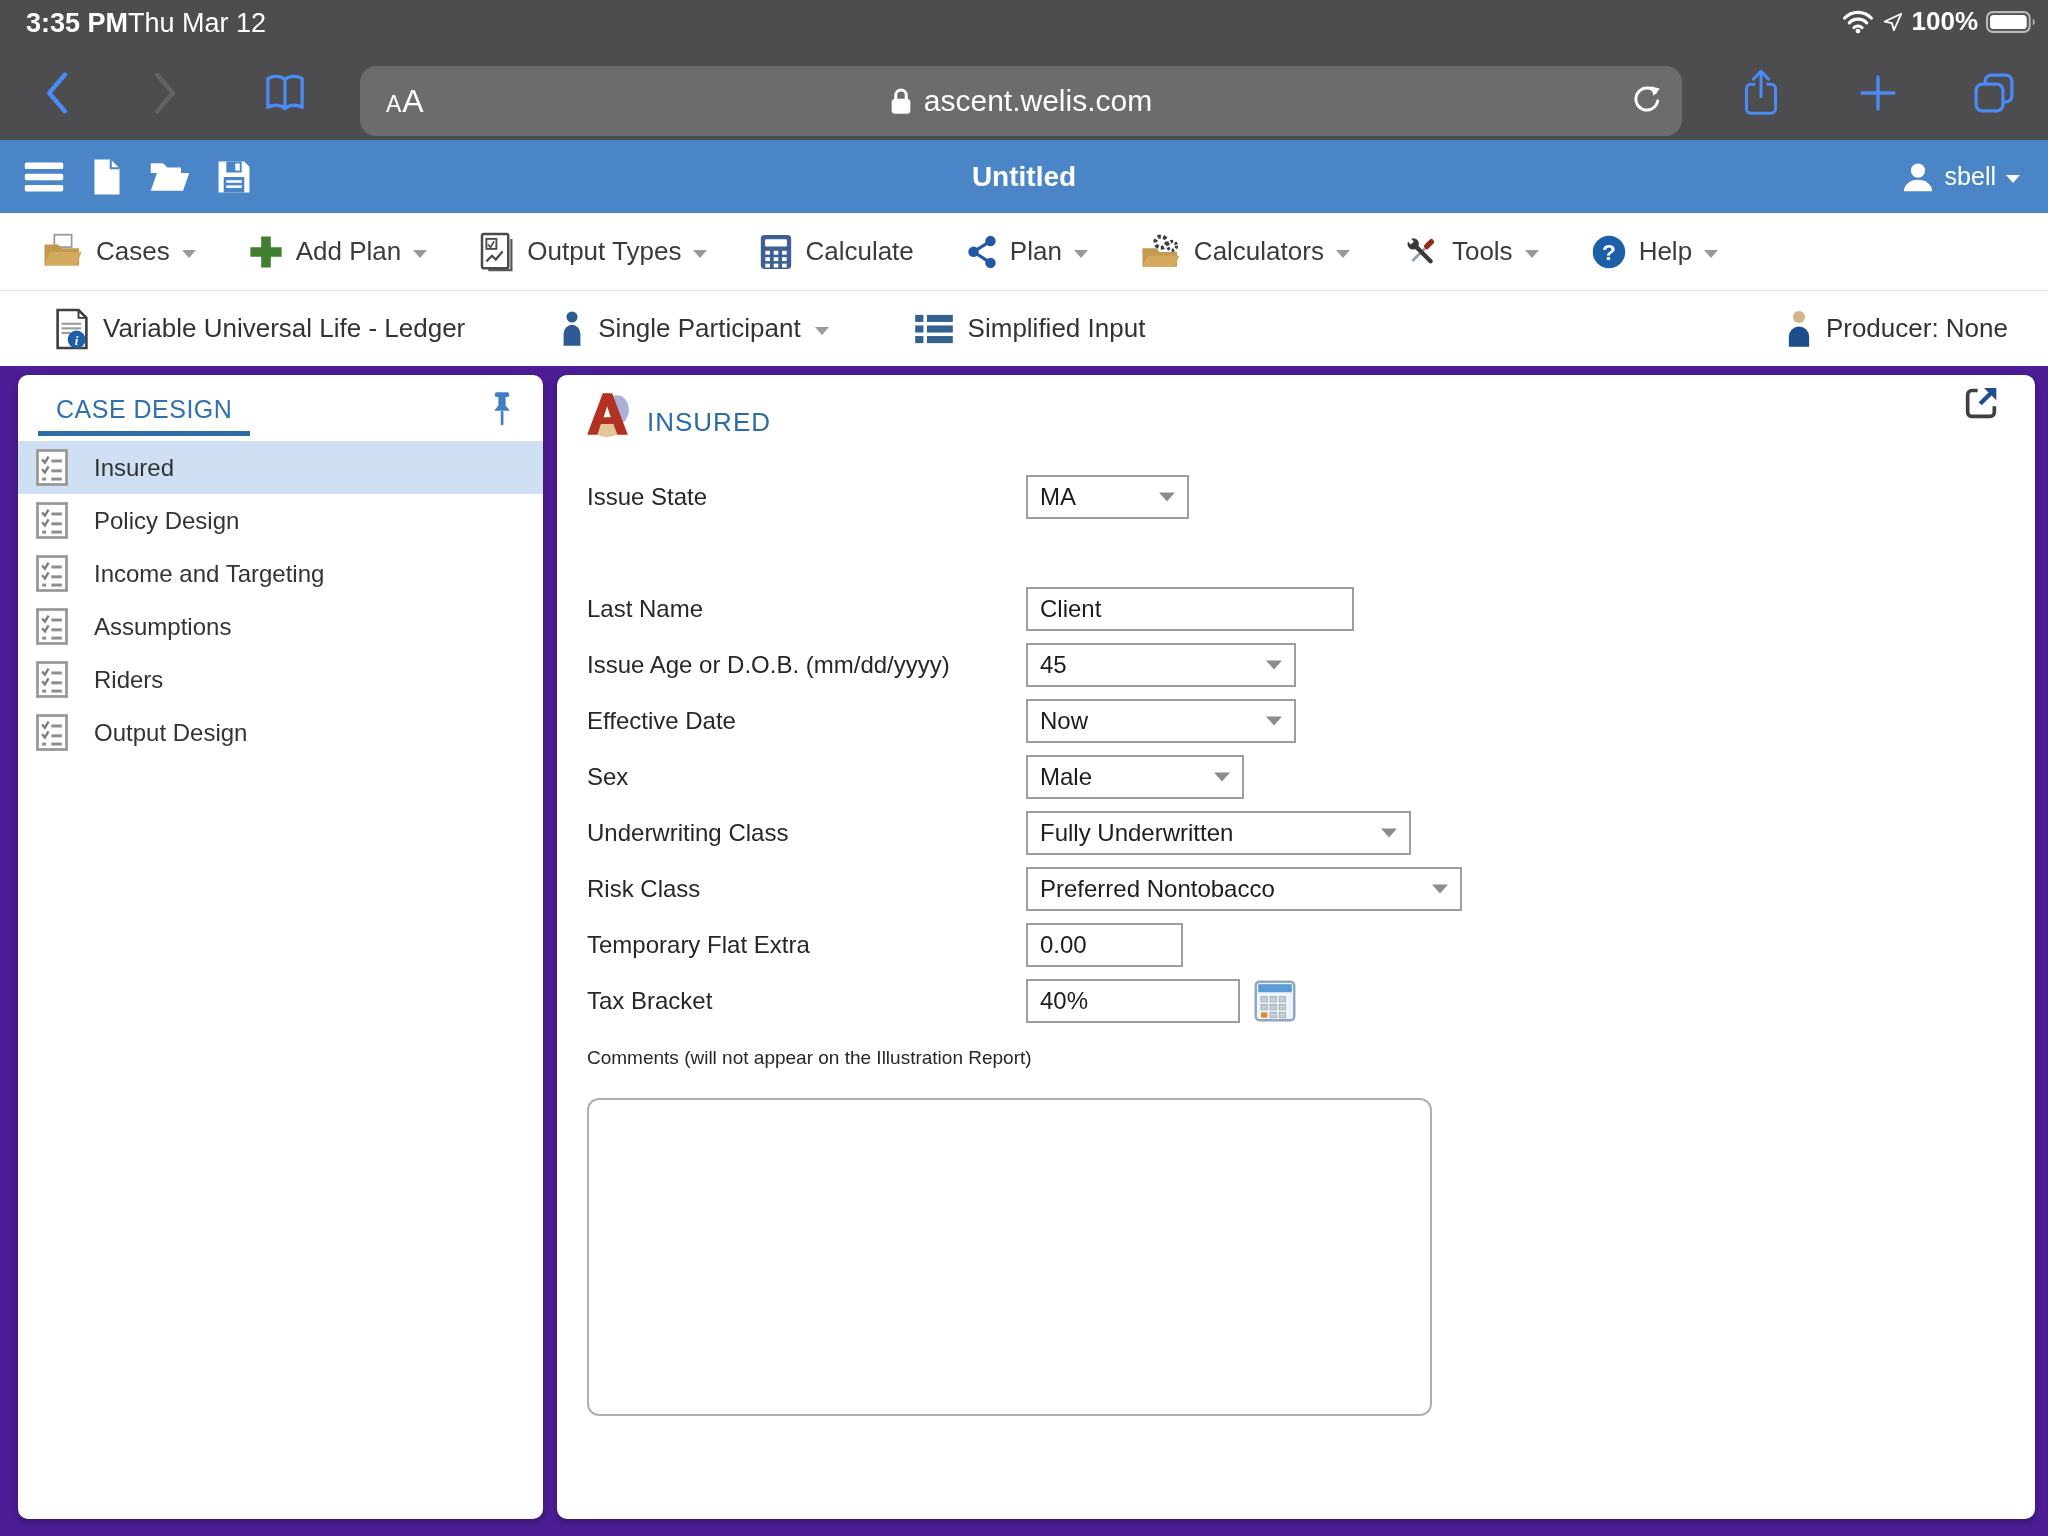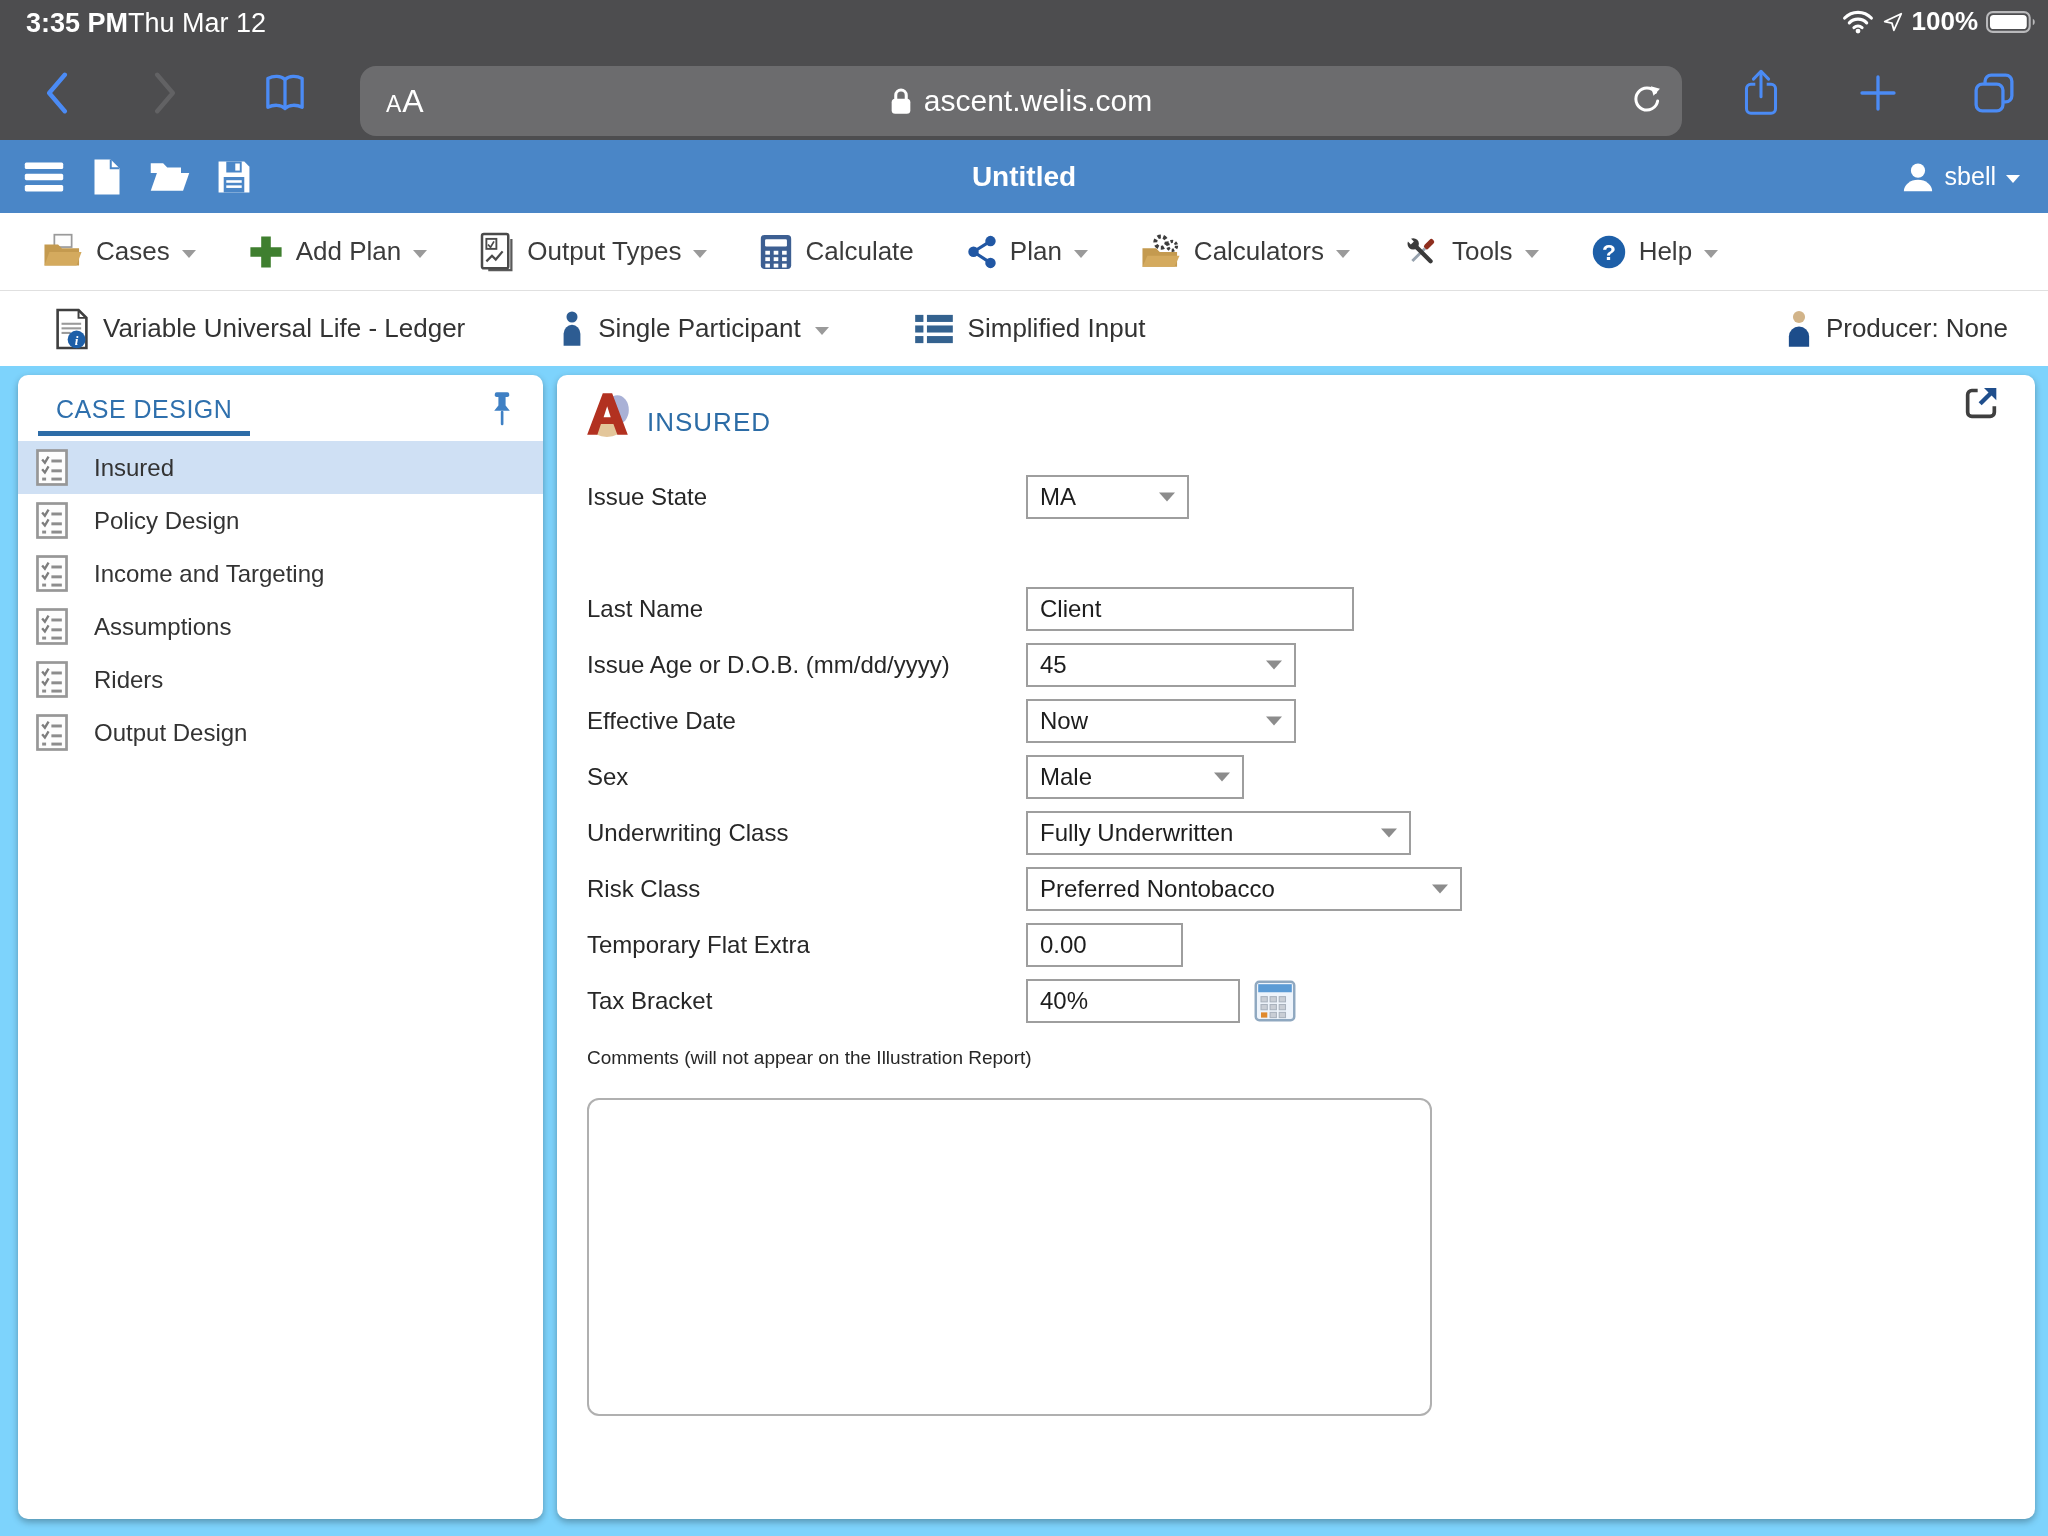--- a/index.html
+++ b/index.html
@@ -33,21 +33,21 @@
   .menu-item { display:flex; align-items:center; gap:12px; font-size:26px; color:#3b3b3b; cursor:default; }
   .caret { width:0; height:0; border-left:7px solid transparent; border-right:7px solid transparent; border-top:8px solid #9a9a9a; margin-top:4px; }
 
   
   .context-bar { position:absolute; top:291px; left:0; width:2048px; height:75px; background:#fff; box-shadow:0 4px 5px -2px rgba(0,0,0,0.3); display:flex; align-items:center; }
   .ctx-item { display:flex; align-items:center; gap:14px; font-size:26px; color:#333; }
   .ctx-1 { margin-left:55px; } .ctx-2 { margin-left:95px; } .ctx-3 { margin-left:85px; }
   .ctx-4 { margin-left:auto; margin-right:40px; }
 
   
-  .content { position:absolute; top:366px; left:0; width:2048px; height:1170px; background:#7dd3fc; }
+  .content { position:absolute; top:366px; left:0; width:2048px; height:1170px; background:#4c1d95; }
   .card { position:absolute; background:#fff; border-radius:10px; box-shadow:0 3px 7px rgba(0,0,0,0.3); }
   .sidebar-card { left:18px; top:9px; width:525px; height:1144px; }
   .main-card { left:557px; top:9px; width:1478px; height:1144px; }
 
   .sb-title { position:absolute; left:38px; top:20px; font-size:25px; color:#2f70ad; letter-spacing:0.5px; }
   .sb-underline { position:absolute; left:20px; top:56px; width:212px; height:5px; background:#2e6da8; }
   .sb-pin { position:absolute; right:26px; top:16px; line-height:0; }
   .sb-list { position:absolute; left:0; top:66px; width:100%; }
   .sb-item { display:flex; align-items:center; height:53px; padding-left:18px; cursor:default; }
   .sb-item.selected { background:#cfe0f4; }

